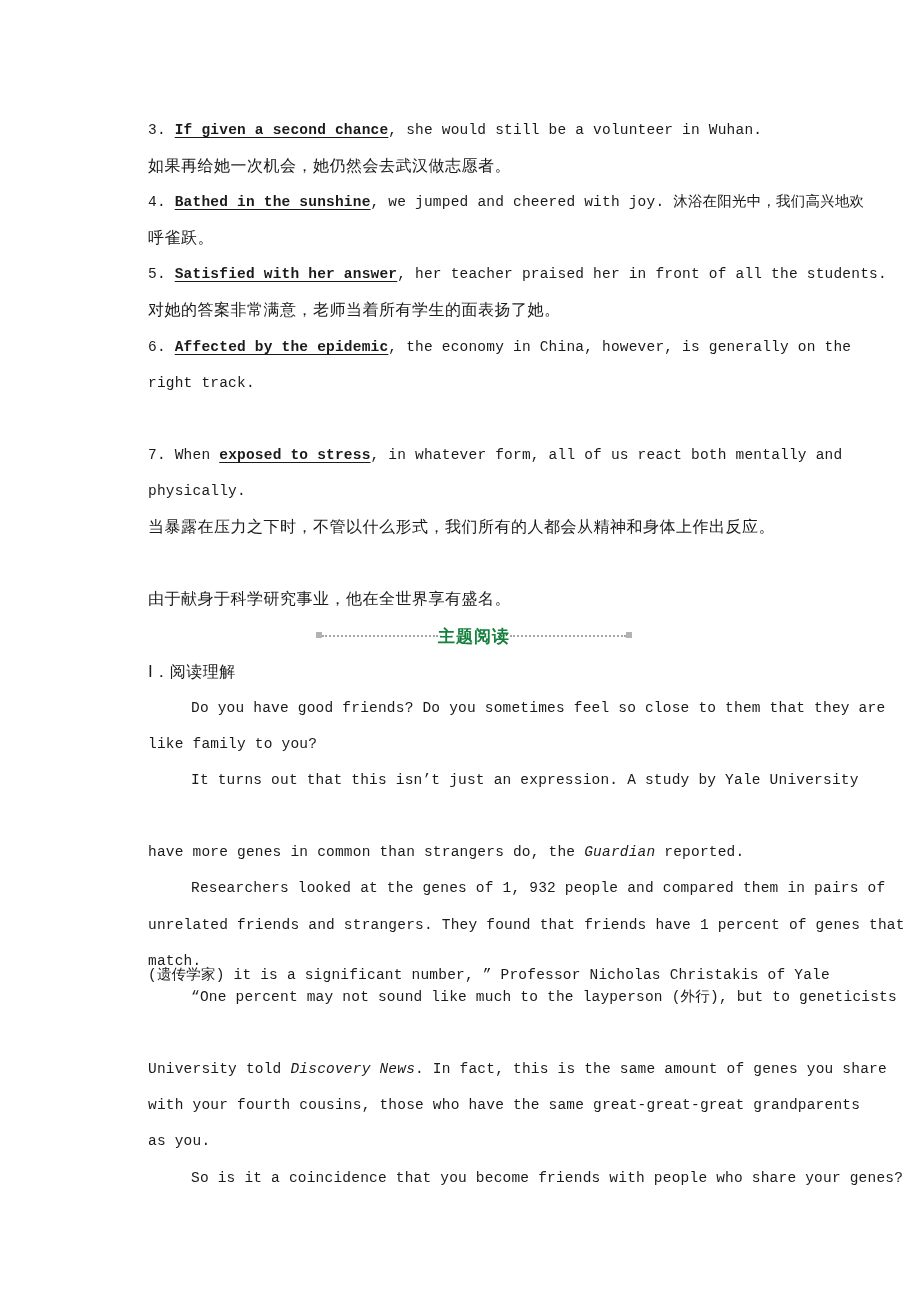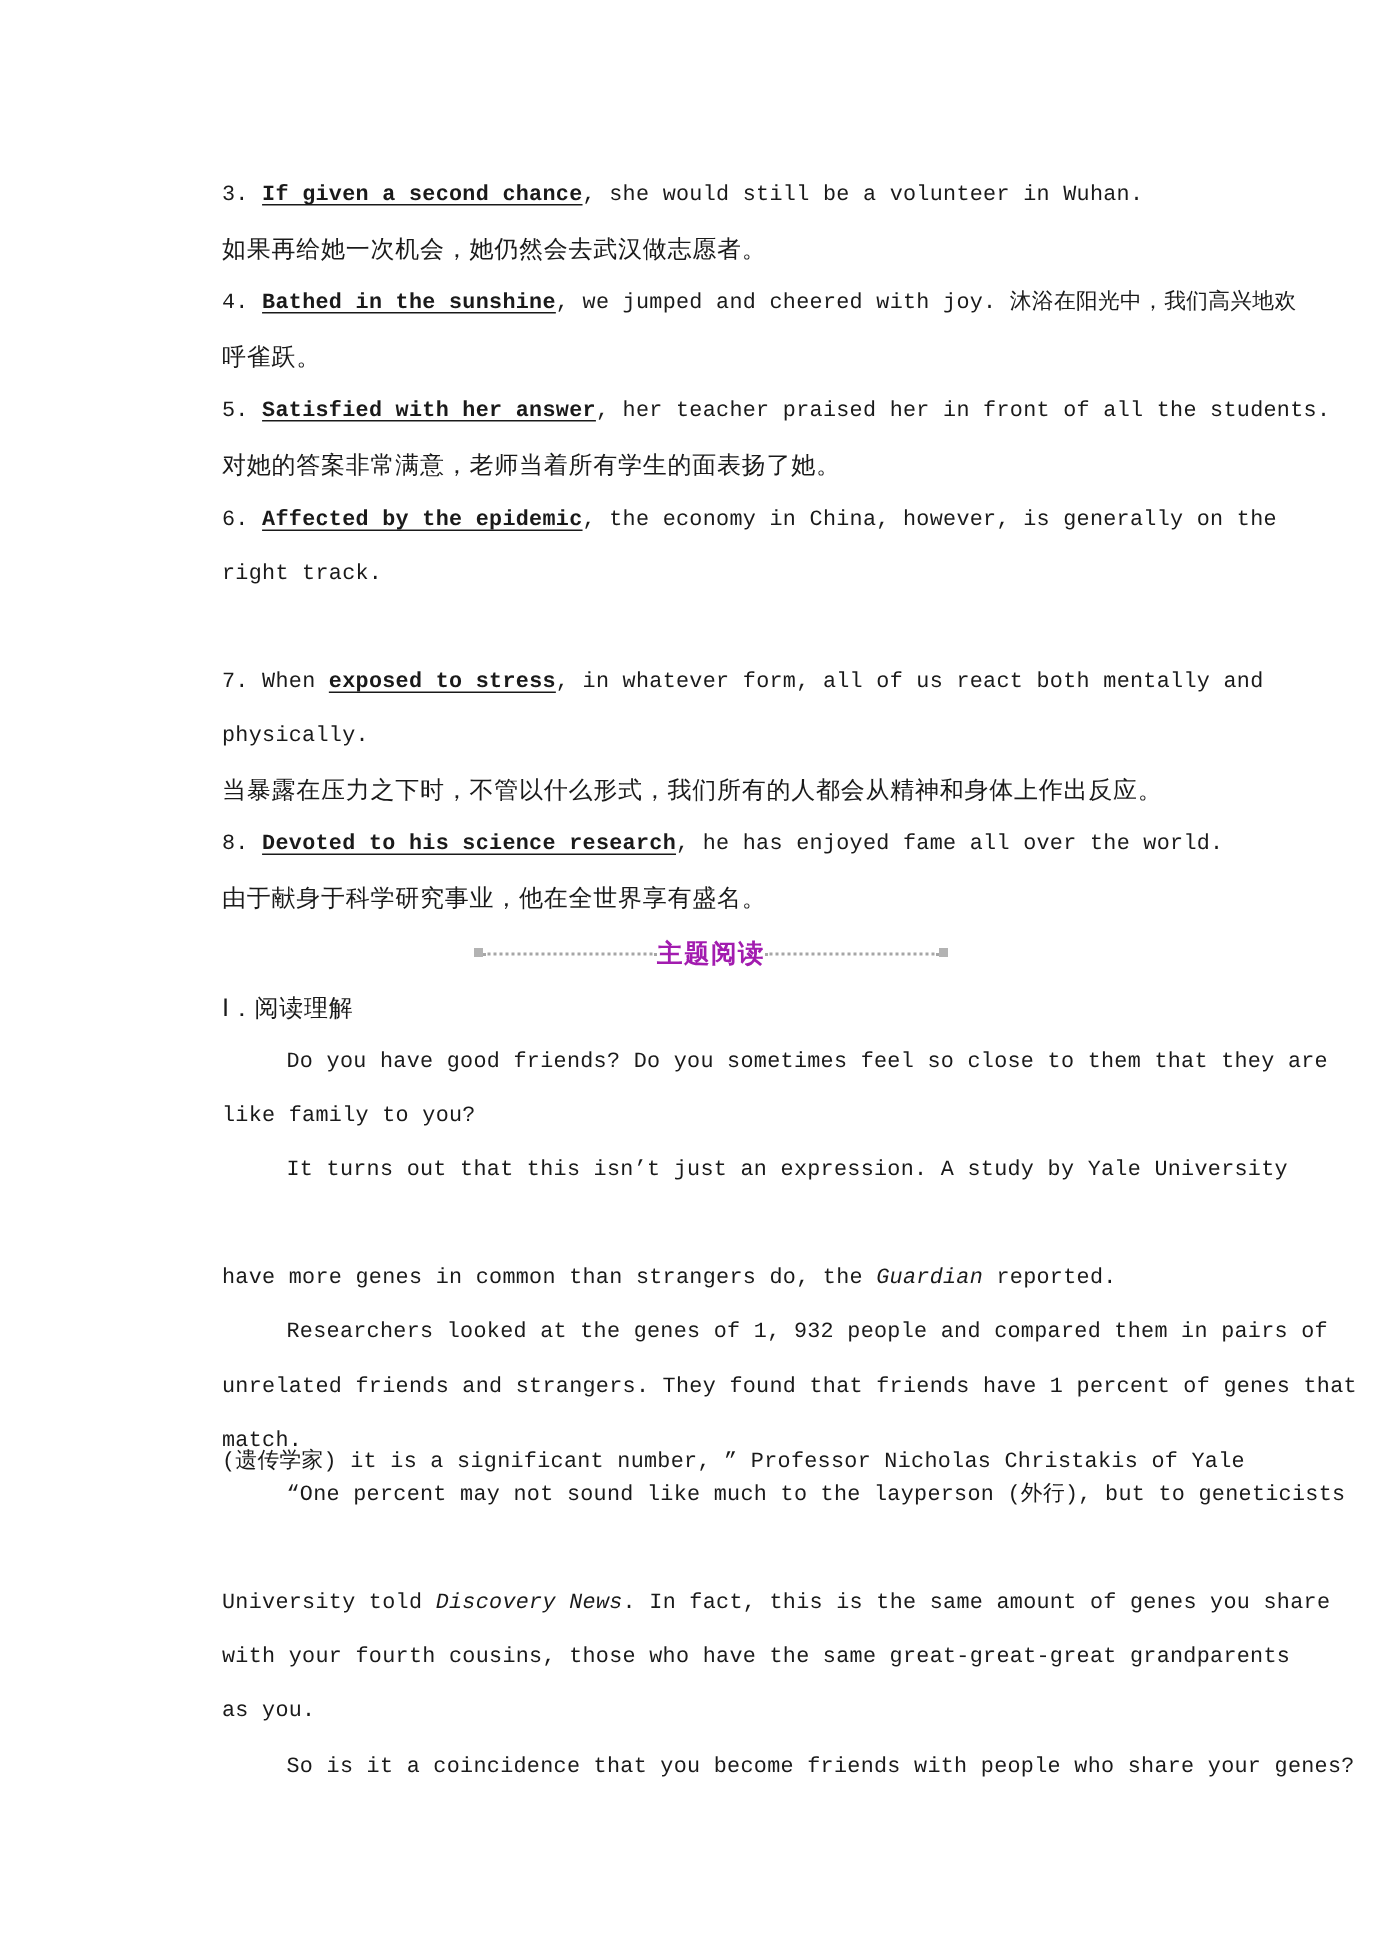--- a/index.html
+++ b/index.html
@@ -71,21 +71,21 @@
       position: absolute;
       left: 122px;
       top: 0;
       width: 72px;
       text-align: center;
       font-family: "DejaVu Sans", sans-serif;
       font-weight: bold;
       font-size: 17px;
       line-height: 24px;
       letter-spacing: 1px;
-      color: #a21caf;
+      color: #15803d;
     }
   </style>
 </head>
 <body>
 
 <div class="page">
 
   <div class="line" style="top:120px;">
     <span>3.</span>
     <span class="u">If given a second chance</span><span>, she would still be a volunteer in Wuhan.</span>
@@ -110,24 +110,20 @@
   </div>
   <div class="line" style="top:373px;">right track.</div>
 
   <div class="line" style="top:445px;">
     <span>7.</span>
     <span>When </span><span class="u">exposed to stress</span><span>, in whatever form,  all of us react both mentally and</span>
   </div>
   <div class="line" style="top:481px;">physically.</div>
   <div class="line cn" style="top:517px;">当暴露在压力之下时，不管以什么形式，我们所有的人都会从精神和身体上作出反应。</div>
 
-  <div class="line" style="top:553px;">
-    <span>8.</span>
-    <span class="u">Devoted to his science research</span><span>,  he has enjoyed fame all over the world.</span>
-  </div>
   <div class="line cn" style="top:589px;">由于献身于科学研究事业，他在全世界享有盛名。</div>
 
   <div class="divider">
     <span class="cap l"></span>
     <span class="rule left"></span>
     <span class="title">主题阅读</span>
     <span class="rule right"></span>
     <span class="cap r"></span>
   </div>
 

